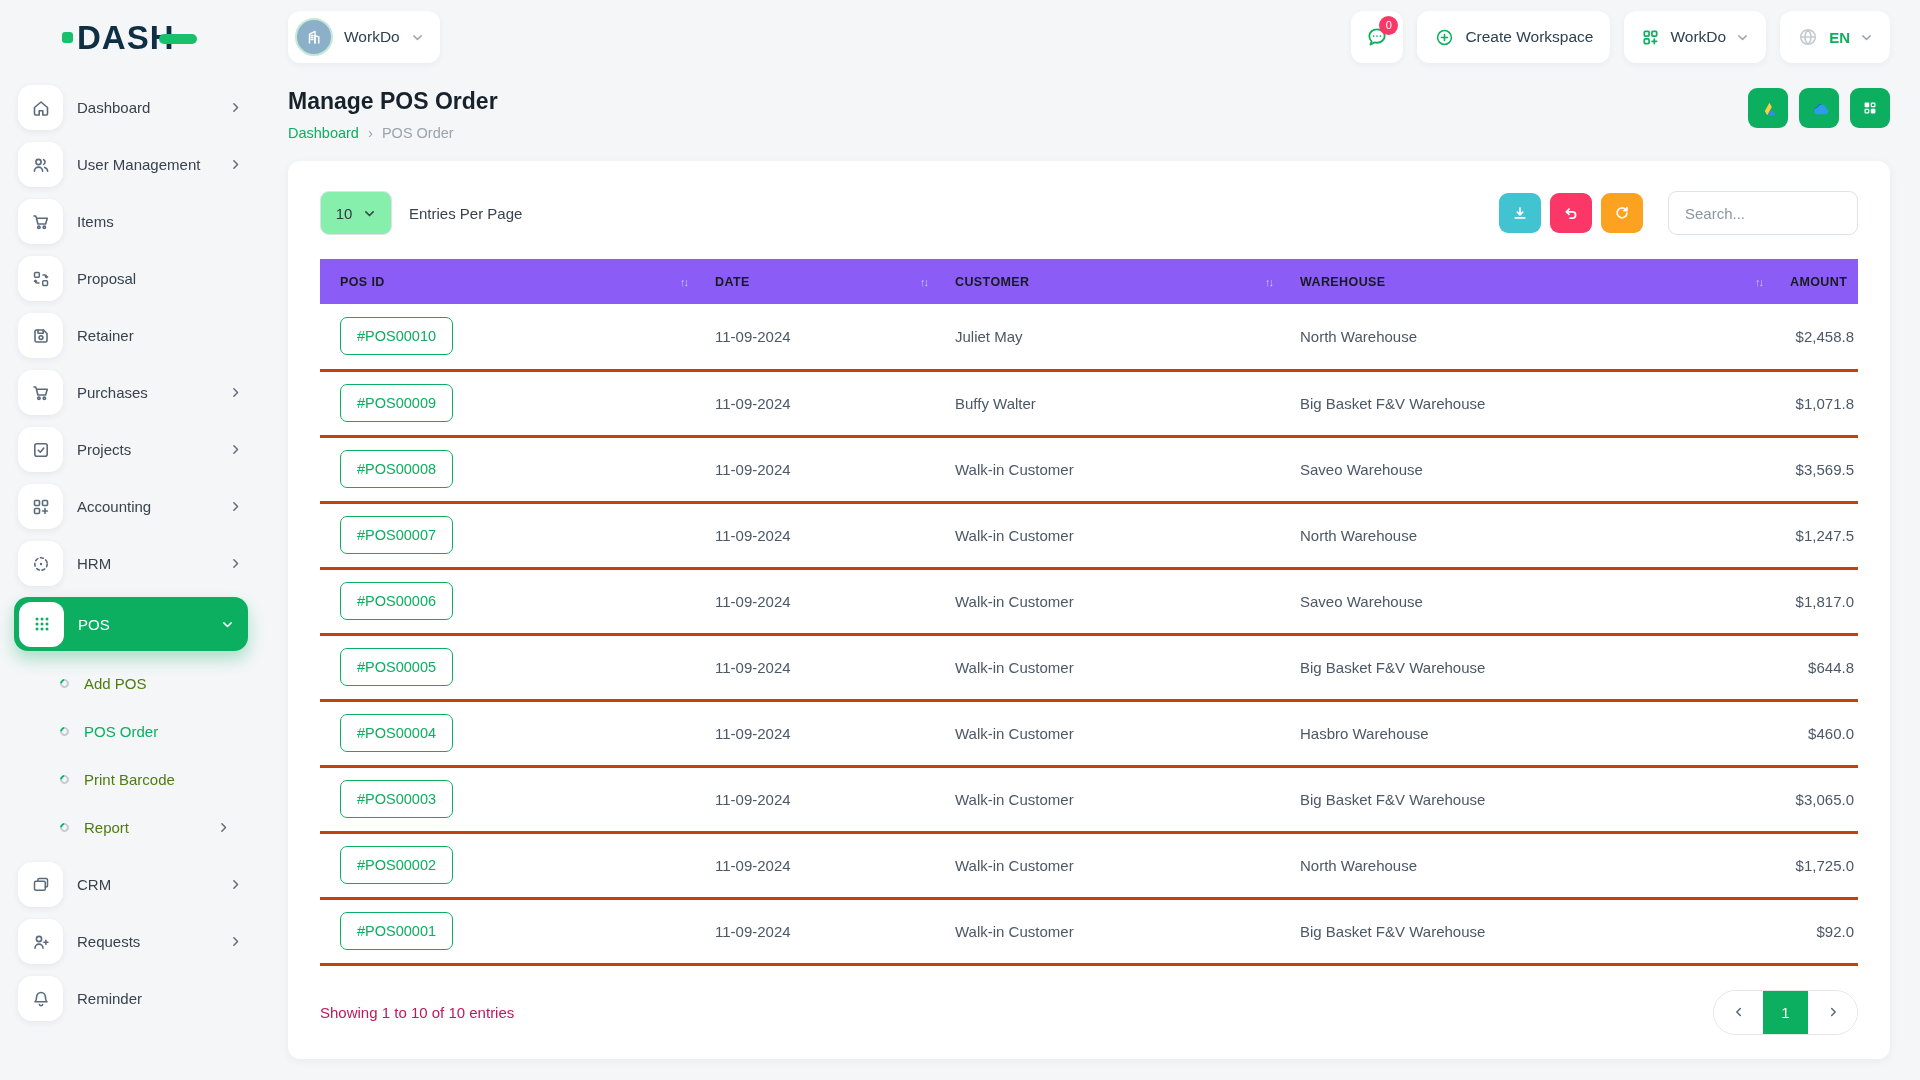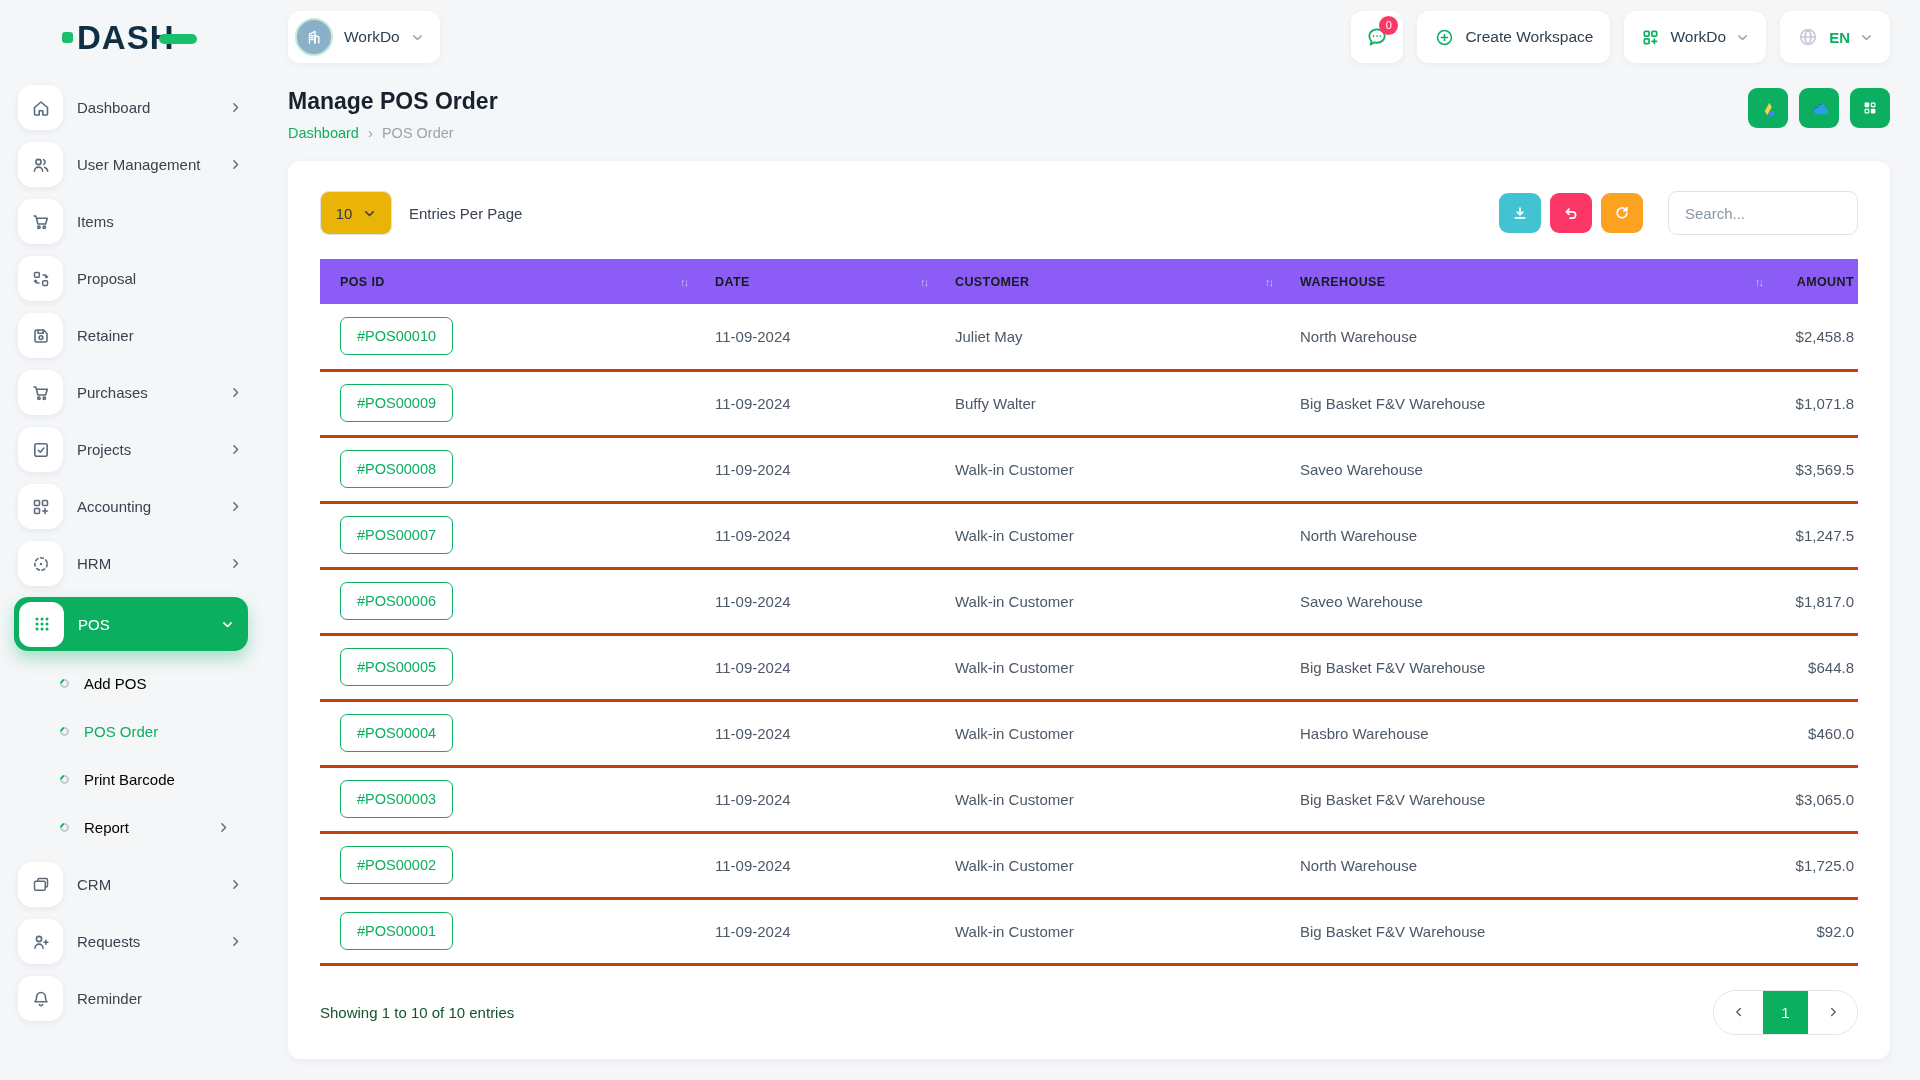--- a/index.html
+++ b/index.html
@@ -30,21 +30,21 @@
   .nav-item.active-pill { background:#0caf60; border-radius:14px; height:54px; margin:8px -6px 8px -4px;
               padding:0 14px 0 5px; box-shadow:0 8px 16px rgba(12,175,96,.32); }
   .active-pill .icon-box { border-radius:12px; box-shadow:none; }
   .active-pill .nav-label { color:#fff; font-weight:normal; }
   .active-pill .chev { color:#fff; }
 
   .subnav { margin:2px 0 4px; }
   .sub-item { display:flex; align-items:center; gap:15px; height:48px; padding-left:42px; cursor:pointer; }
   .bullet { width:9px; height:9px; border-radius:50%; border:2px solid #c2cbd3; border-top-color:#0caf60;
             transform:rotate(-45deg); flex:none; }
-  .sub-label { flex:1; font-size:15px; color:#000000; }
+  .sub-label { flex:1; font-size:15px; color:#4d7c0f; }
   .sub-item.active .sub-label { color:#0caf60; }
 
   
   .main { flex:1; padding:0 30px 0 32px; min-width:0; }
 
   .topbar { height:74px; display:flex; align-items:center; }
   .ws-pill { background:#fff; border-radius:12px; height:52px; display:flex; align-items:center; gap:11px;
              padding:0 16px 0 7px; box-shadow:0 2px 6px rgba(44,63,88,.05); cursor:pointer; }
   .ws-avatar { width:38px; height:38px; border-radius:50%; background:#8cb0c9; border:2px solid #c4e9d6;
                display:flex; align-items:center; justify-content:center; color:#fff; }
@@ -72,21 +72,21 @@
   .crumb-current { color:#9aa4ad; }
   .head-actions { margin-left:auto; display:flex; gap:11px; }
   .action-btn { width:40px; height:40px; border-radius:9px; background:#0caf60; border:none; cursor:pointer;
                 display:flex; align-items:center; justify-content:center; }
 
   
   .card { margin-top:20px; background:#fff; border-radius:12px; padding:30px 32px 24px;
           box-shadow:0 2px 10px rgba(44,63,88,.05); }
 
   .toolbar { display:flex; align-items:center; }
-  .entries-select { width:72px; height:44px; border:1px solid #dee3e8; border-radius:9px; background:#eab308;
+  .entries-select { width:72px; height:44px; border:1px solid #dee3e8; border-radius:9px; background:#86efac;
           display:flex; align-items:center; justify-content:center; gap:11px; font-size:15px; color:#2f3a46;
           cursor:pointer; }
   .entries-label { margin-left:17px; font-size:15px; color:#39424e; }
   .toolbar-right { margin-left:auto; display:flex; align-items:center; gap:9px; }
   .tool-btn { width:42px; height:40px; border:none; border-radius:9px; color:#fff; cursor:pointer;
               display:flex; align-items:center; justify-content:center; }
   .tool-btn.teal { background:#41c3d2; }
   .tool-btn.pink { background:#fb3767; }
   .tool-btn.orange { background:#fca120; }
   .search-input { width:190px; height:44px; margin-left:16px; border:1px solid #dee3e8; border-radius:9px;
@@ -97,30 +97,30 @@
   
   table { width:100%; margin-top:24px; border-collapse:collapse; table-layout:fixed; }
   col.c1{width:375px} col.c2{width:240px} col.c3{width:345px} col.c4{width:490px} col.c5{width:auto}
   thead tr { background:#8b5cf6; }
   th { height:45px; text-align:left; padding-left:20px; font-size:12.5px; font-weight:bold;
        color:#171b21; letter-spacing:.4px; white-space:nowrap; }
   th .th-inner { display:flex; align-items:center; }
   th .sort { margin-left:auto; margin-right:8px; color:#c6ccd4; font-size:11px; font-weight:normal;
              letter-spacing:-2px; }
   th .sort::before { content:"↑↓"; }
-  th.num { text-align:right; padding-right:4px; }
+  th.num { padding-right:4px; }
   td { height:66px; padding-left:20px; border-bottom:3px solid #c2410c; font-size:15px; color:#4c5866;
        white-space:nowrap; overflow:hidden; }
   td.num { text-align:right; padding-right:4px; padding-left:0; }
   .pos-chip { display:inline-block; border:1px solid #0caf60; color:#0caf60; background:#fff;
               border-radius:7px; padding:10px 16px; font-size:14.5px; cursor:pointer; }
 
   
   .card-footer { display:flex; align-items:center; margin-top:24px; }
-  .showing { font-size:15px; color:#14532d; }
+  .showing { font-size:15px; color:#be185d; }
   .pagination { margin-left:auto; display:flex; align-items:stretch; height:45px; border:1px solid #e2e6ea;
                 border-radius:24px; overflow:hidden; background:#fff; }
   .page-nav { width:49px; display:flex; align-items:center; justify-content:center; color:#5b6b7c;
               cursor:pointer; background:#fff; border:none; }
   .page-num { width:45px; display:flex; align-items:center; justify-content:center; background:#0caf60;
               color:#fff; font-size:15px; cursor:pointer; }
 
   svg { display:block; }
 </style>
 </head>

